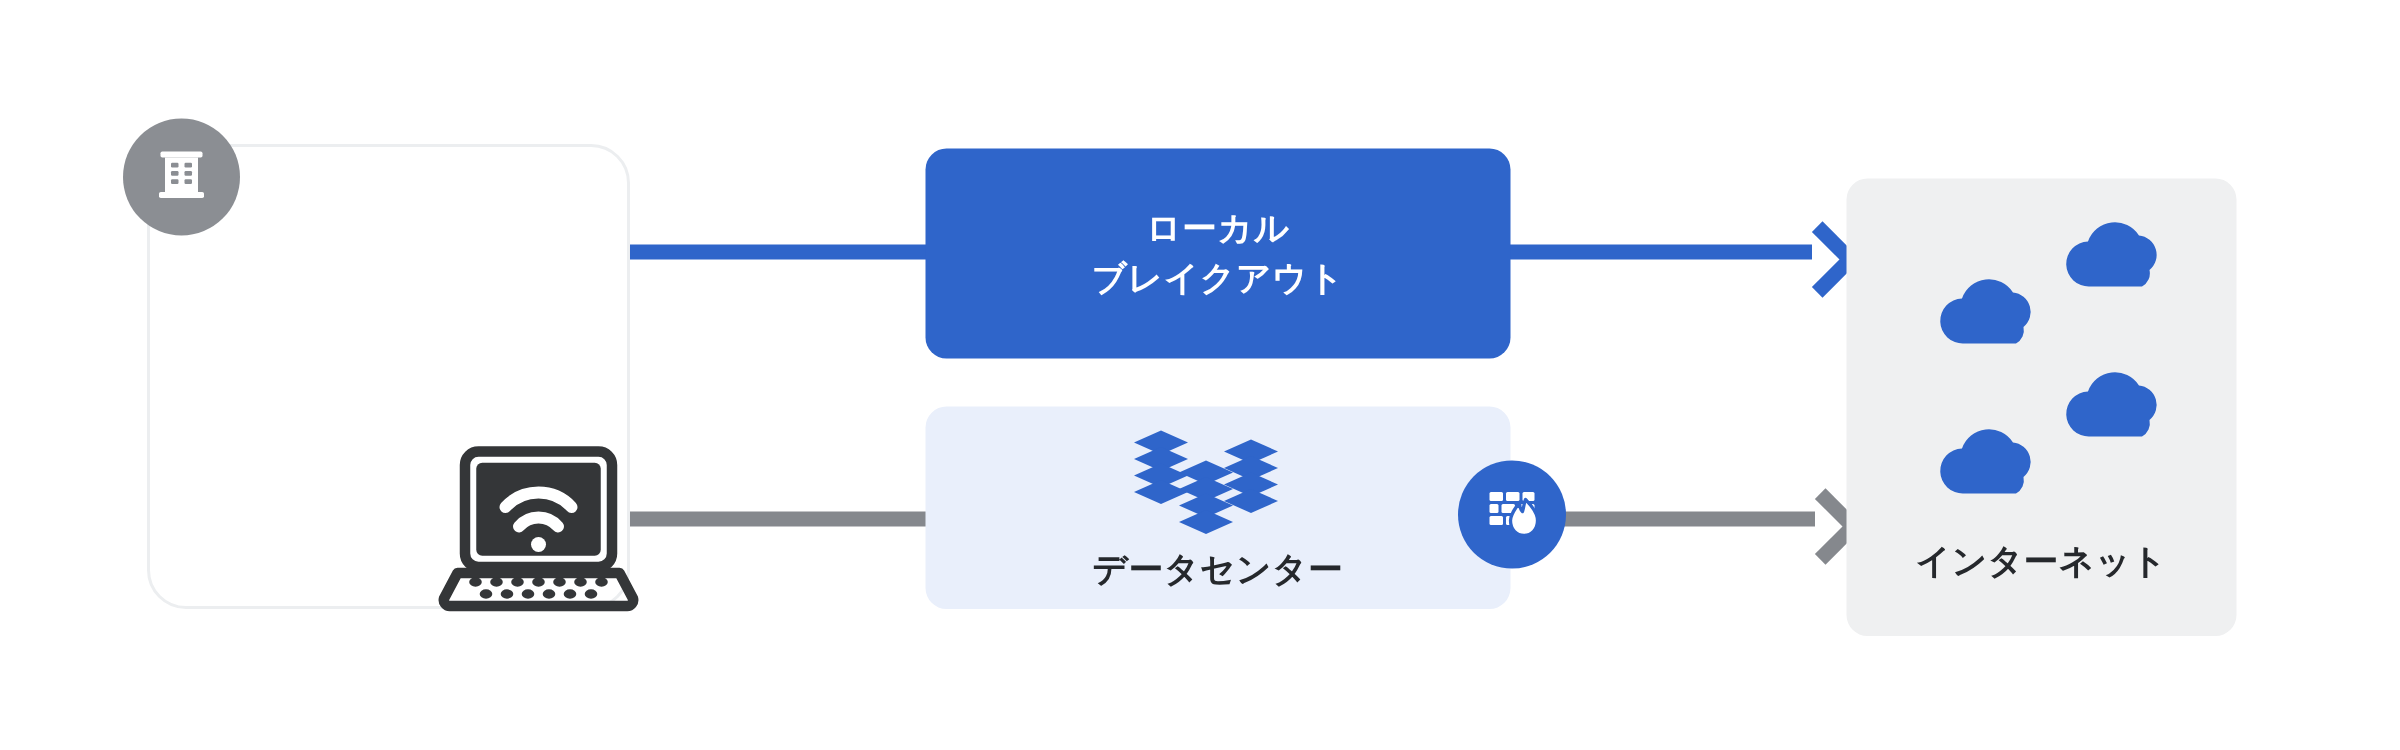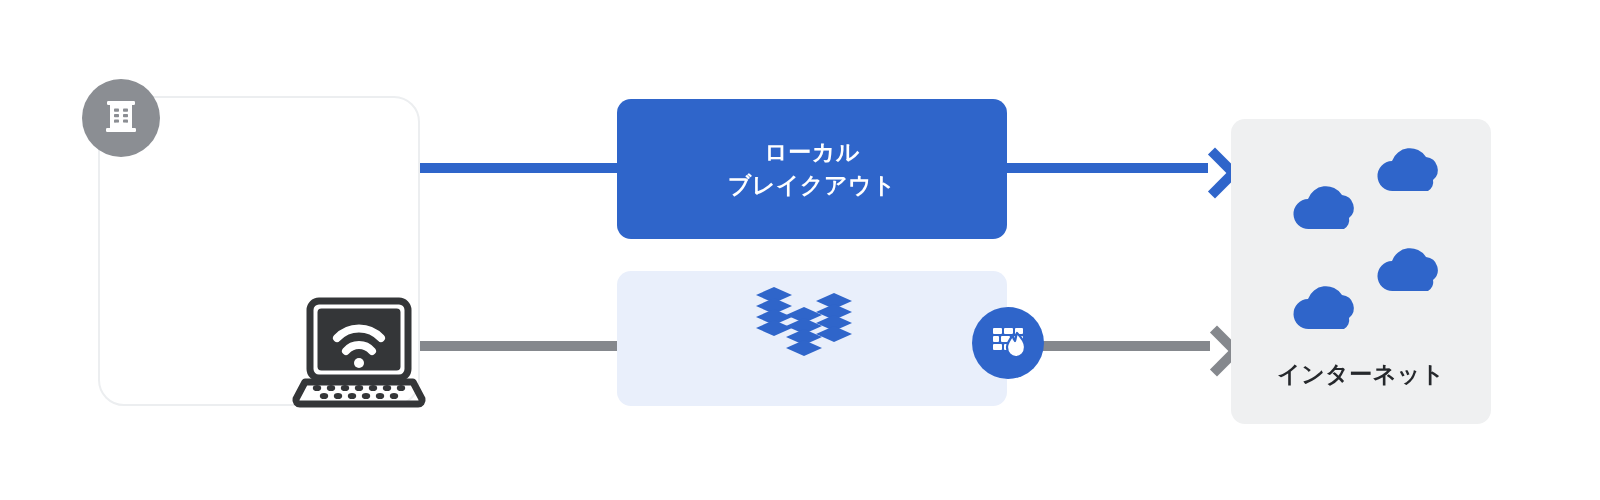--- a/index.html
+++ b/index.html
@@ -260,20 +260,21 @@
 
           <g transform="translate(32,20)">
             <path d="M20 2 L38 10 L20 18 L2 10 Z"></path>
             <path d="M20 13 L38 21 L20 29 L2 21 Z"></path>
             <path d="M20 24 L38 32 L20 40 L2 32 Z"></path>
             <path d="M20 35 L38 43 L20 51 L2 43 Z"></path>
           </g>
         </g>
       </svg>
     </div>
+    <div class="dc-label">データセンター</div>
   </div>
 
   <div class="firewall-badge">
     <span>
       <svg viewBox="0 0 44 44" width="44" height="44" aria-hidden="true">
         <g fill="#ffffff">
           <rect x="7" y="9" width="9" height="6" rx="1"></rect>
           <rect x="18" y="9" width="9" height="6" rx="1"></rect>
           <rect x="29" y="9" width="8" height="6" rx="1"></rect>
           <rect x="7" y="17" width="6" height="6" rx="1"></rect>

